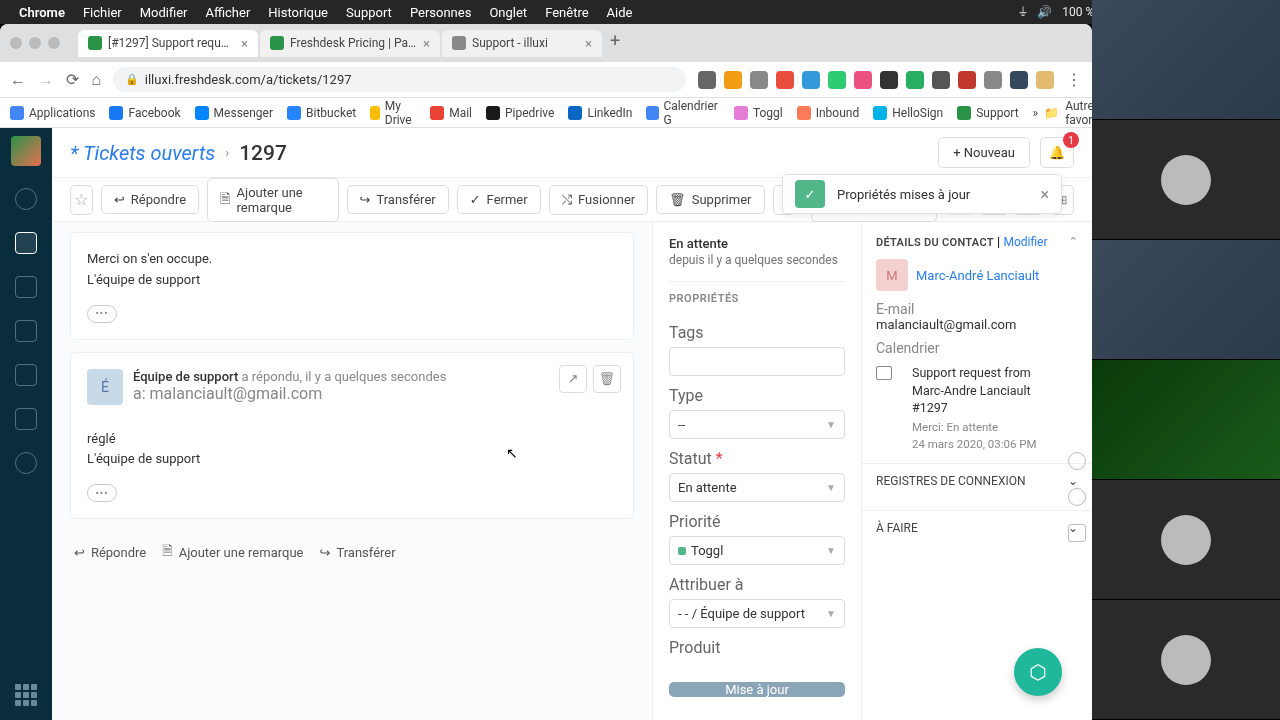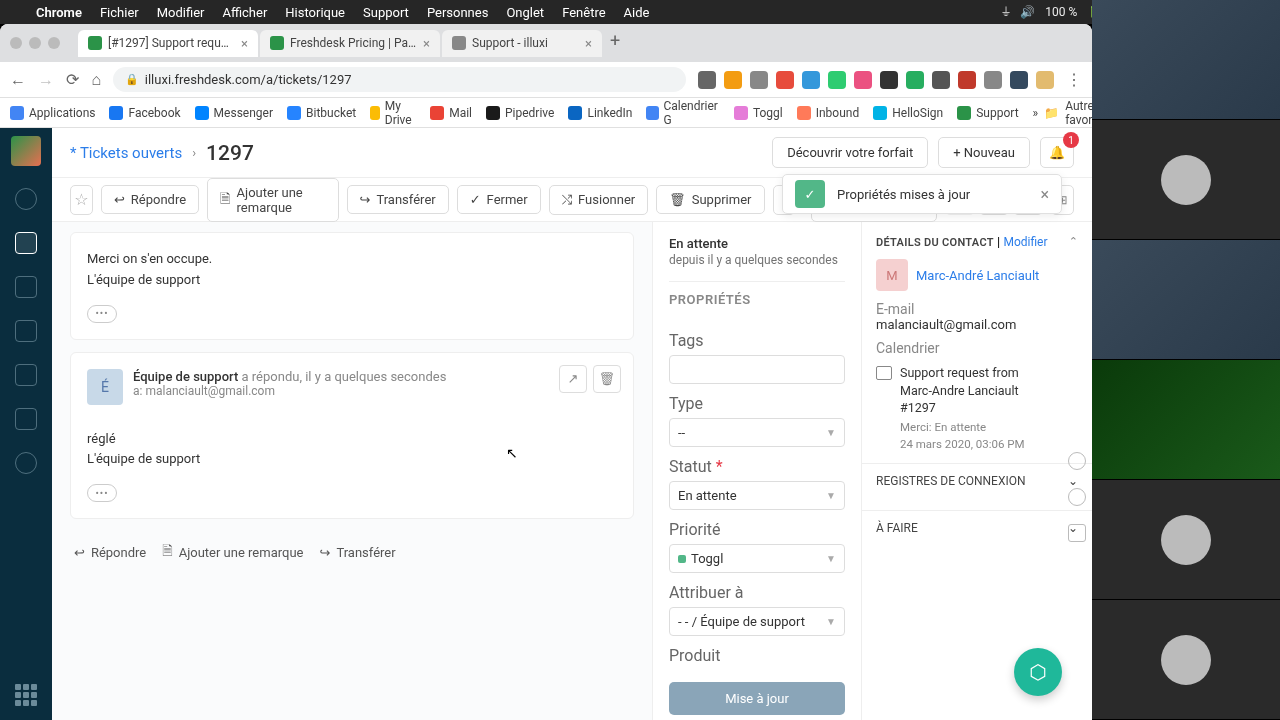--- a/index.html
+++ b/index.html
@@ -1,17 +1,17 @@
 <!DOCTYPE html>
 <html><head>
 <meta charset="utf-8">
 <style>
 *{margin:0;padding:0;box-sizing:border-box;font-family:-apple-system,BlinkMacSystemFont,"Segoe UI",Roboto,sans-serif}
 body{width:1280px;height:720px;overflow:hidden;background:#000;position:relative}
-.menubar{height:24px;background:rgba(40,40,40,.95);display:flex;align-items:center;padding:0 18px;color:#fff;font-size:13px;gap:18px}
+.menubar{height:24px;background:rgba(40,40,40,.95);display:flex;align-items:center;padding:0 1px;color:#fff;font-size:13px;gap:18px}
 .menubar .apple{font-size:14px}
 .menubar .app{font-weight:600}
 .menubar .right{margin-left:auto;display:flex;gap:10px;align-items:center;font-size:12px}
 .menubar .right span{opacity:.9}
 .browser{position:absolute;top:24px;left:0;width:1092px;height:696px;background:#fff;display:flex;flex-direction:column;border-radius:8px 8px 0 0;overflow:hidden}
 .titlebar{height:38px;background:#dedfe1;display:flex;align-items:center;padding:0 10px;gap:8px}
 .traffic{display:flex;gap:7px}
 .traffic span{width:12px;height:12px;border-radius:50%;background:#bbb}
 .tabs{display:flex;gap:2px;margin-left:10px;flex:1}
 .tab{display:flex;align-items:center;gap:6px;padding:6px 10px;background:#f1f1f1;border-radius:6px 6px 0 0;font-size:12px;max-width:180px;min-width:160px;color:#444}
@@ -35,21 +35,21 @@
 .app-area{flex:1;display:flex;background:#fafbfc;overflow:hidden}
 .lnav{width:52px;background:#0a2d3e;display:flex;flex-direction:column;align-items:center;padding-top:8px;gap:22px}
 .lnav .logo{width:30px;height:30px;background:linear-gradient(135deg,#2b9348,#e76f51);border-radius:4px}
 .lnav .nic{width:22px;height:22px;border:1.5px solid #6b8a99;border-radius:4px;opacity:.7}
 .lnav .nic.active{opacity:1;border-color:#fff;background:rgba(255,255,255,.1)}
 .lnav .bottom{margin-top:auto;margin-bottom:14px}
 .lnav .dots{width:22px;height:22px;display:grid;grid-template-columns:repeat(3,1fr);gap:2px}
 .lnav .dots span{background:#6b8a99;border-radius:1px}
 .main{flex:1;display:flex;flex-direction:column;background:#fff;overflow:hidden}
 .tophdr{height:50px;display:flex;align-items:center;padding:0 18px;border-bottom:1px solid #eee;gap:10px}
-.tophdr .crumb{color:#2b7de9;font-size:15px;}
+.tophdr .crumb{color:#2b7de9;font-size:20px;font-style:italic}
 .tophdr .crumb2{color:#333;font-size:21px;font-weight:500}
 .tophdr .chev{color:#888;font-size:13px}
 .tophdr .spacer{flex:1}
 .tophdr .hbtn{padding:7px 14px;border:1px solid #ddd;border-radius:5px;font-size:13px;color:#333;background:#fff}
 .tophdr .pill{position:relative}
 .tophdr .badge{position:absolute;top:-6px;right:-6px;width:16px;height:16px;border-radius:50%;background:#e63946;color:#fff;font-size:10px;display:flex;align-items:center;justify-content:center}
 .toast{position:absolute;top:150px;right:30px;width:280px;height:40px;background:#fff;border:1px solid #e0e0e0;border-radius:5px;display:flex;align-items:center;padding:0 12px;font-size:13px;color:#333;box-shadow:0 2px 8px rgba(0,0,0,.08);z-index:50}
 .toast .tok{width:30px;height:28px;background:#52b788;border-radius:4px;margin-right:12px;display:flex;align-items:center;justify-content:center;color:#fff}
 .toast .tclose{margin-left:auto;color:#888;font-size:16px;cursor:pointer}
 .actbar{height:44px;display:flex;align-items:center;padding:0 18px;gap:8px;border-bottom:1px solid #eee}
@@ -61,49 +61,49 @@
 .content{flex:1;display:flex;overflow:hidden}
 .thread{flex:1;padding:10px 18px;overflow-y:auto;background:#fafbfc}
 .msg{background:#fff;border:1px solid #eee;border-radius:6px;padding:16px;margin-bottom:12px;position:relative}
 .msg .body{font-size:13px;color:#333;line-height:1.6;margin-bottom:14px}
 .msg .more{width:30px;height:18px;border:1px solid #ccc;border-radius:10px;display:flex;align-items:center;justify-content:center;font-size:10px;color:#888;letter-spacing:1px}
 .msg .mhdr{display:flex;align-items:flex-start;gap:10px;margin-bottom:12px}
 .msg .avatar{width:36px;height:36px;background:#c8d9e8;border-radius:4px;display:flex;align-items:center;justify-content:center;color:#5577aa;font-size:14px}
 .msg .meta{font-size:13px;color:#333}
 .msg .meta .from{font-weight:500}
 .msg .meta .when{color:#888}
-.msg .meta .to{color:#888;font-size:12px}
+.msg .meta .to{color:#888;font-size:16px}
 .msg .macts{position:absolute;top:12px;right:12px;display:flex;gap:6px}
 .msg .macts span{width:28px;height:28px;border:1px solid #ddd;border-radius:4px;display:flex;align-items:center;justify-content:center;color:#888;font-size:13px}
 .replybar{display:flex;gap:16px;padding:10px 4px}
 .replybar .rbtn{display:flex;align-items:center;gap:6px;font-size:13px;color:#555;cursor:pointer}
 .side{width:210px;border-left:1px solid #eee;border-right:1px solid #eee;padding:14px 16px;overflow-y:auto;font-size:13px;position:relative}
 .side .status{font-weight:500;color:#333;margin-bottom:2px}
 .side .sub{color:#737373;font-size:12px;margin-bottom:14px}
 .side .hr{height:1px;background:#eee;margin:10px 0}
-.side .sh{font-size:13px;color:#888;text-transform:uppercase;letter-spacing:.5px;margin-bottom:24px;font-weight:600}
+.side .sh{font-size:11px;color:#888;text-transform:uppercase;letter-spacing:.5px;margin-bottom:18px;font-weight:600}
 .side .lbl{font-size:16px;color:#666;margin-bottom:5px;margin-top:10px}
 .side .req{color:#e63946}
 .side input,.side .sel{width:100%;border:1px solid #ddd;border-radius:4px;padding:6px 8px;font-size:13px;color:#333;background:#fff}
 .side .sel{display:flex;align-items:center;justify-content:space-between}
 .side .sel .car{color:#aaa;font-size:10px}
 .side .pri{display:flex;align-items:center;gap:5px}
 .side .pri .dot{width:8px;height:8px;background:#52b788;border-radius:2px}
-.side .upd{width:100%;margin-top:12px;padding:9px;background:#8aa5b8;color:#fff;border:none;border-radius:5px;font-size:13px}
+.side .upd{width:100%;margin-top:20px;background:#8aa5b8;color:#fff;border:none;border-radius:5px;font-size:13px}
 .rpanel{width:230px;padding:12px 14px;font-size:13px;overflow-y:auto}
 .rpanel .rh{display:flex;align-items:center;justify-content:space-between;margin-bottom:10px}
 .rpanel .rh .t{font-size:11px;font-weight:600;color:#444;letter-spacing:.3px}
 .rpanel .rh .ed{color:#2b7de9;font-size:12px}
 .rpanel .rh .car{color:#888;font-size:11px}
 .rpanel .contact{display:flex;align-items:center;gap:8px;margin-bottom:10px}
 .rpanel .cav{width:32px;height:32px;background:#f5d0d0;border-radius:4px;display:flex;align-items:center;justify-content:center;color:#c77;font-size:13px}
 .rpanel .cname{color:#2b7de9;font-size:13px}
 .rpanel .fl{font-size:14px;color:#888;margin-top:8px}
 .rpanel .fv{font-size:13px;color:#333}
-.rpanel .cal{display:flex;gap:8px;margin-top:8px;align-items:flex-start}
+.rpanel .cal{display:flex;gap:20px;margin-top:8px;align-items:flex-start}
 .rpanel .cic{width:16px;height:14px;border:1px solid #888;border-radius:2px;margin-top:2px;flex-shrink:0}
 .rpanel .cal .txt{font-size:12.5px;color:#333;line-height:1.4}
 .rpanel .cal .sub{font-size:11.5px;color:#888;margin-top:3px}
 .rpanel .sect{border-top:1px solid #eee;margin:12px -14px 0;padding:10px 14px;display:flex;justify-content:space-between;align-items:center;font-size:12px;color:#444}
 .rpanel .ricons{position:absolute;right:6px;top:230px;display:flex;flex-direction:column;gap:18px}
 .rpanel .ricons span{width:18px;height:18px;border:1px solid #bbb;border-radius:50%;display:block}
 .fab{position:absolute;bottom:24px;right:30px;width:48px;height:48px;border-radius:50%;background:#1fb89a;display:flex;align-items:center;justify-content:center;color:#fff;font-size:20px;box-shadow:0 4px 10px rgba(0,0,0,.2)}
 .vside{position:absolute;right:0;top:0;width:188px;height:720px;background:#1a1a1a;display:flex;flex-direction:column}
 .vside .vp{flex:1;background:#2a2a2a;border-bottom:1px solid #000;display:flex;align-items:center;justify-content:center;position:relative}
 .vside .vp .ph{width:50px;height:50px;border-radius:50%;background:#bbb}
@@ -276,21 +276,20 @@
           </div>
         </div>
     </div>
 
     <div class="main">
       <div class="tophdr">
         <span class="crumb">* Tickets ouverts</span>
         <span class="chev">›</span>
         <span class="crumb2">1297</span>
         <div class="spacer"></div>
-        <div class="hbtn">Découvrir votre forfait</div>
         <div class="hbtn">+ <span>Nouveau</span></div>
         <div class="hbtn pill" style="width:34px;padding:7px 0;text-align:center">🔔<span class="badge">1</span></div>
       </div>
 
       <div class="actbar">
         <div class="star">☆</div>
         <div class="abtn">↩ <span>Répondre</span></div>
         <div class="abtn">🗎 <span>Ajouter une remarque</span></div>
         <div class="abtn">↪ <span>Transférer</span></div>
         <div class="abtn">✓ <span>Fermer</span></div>

